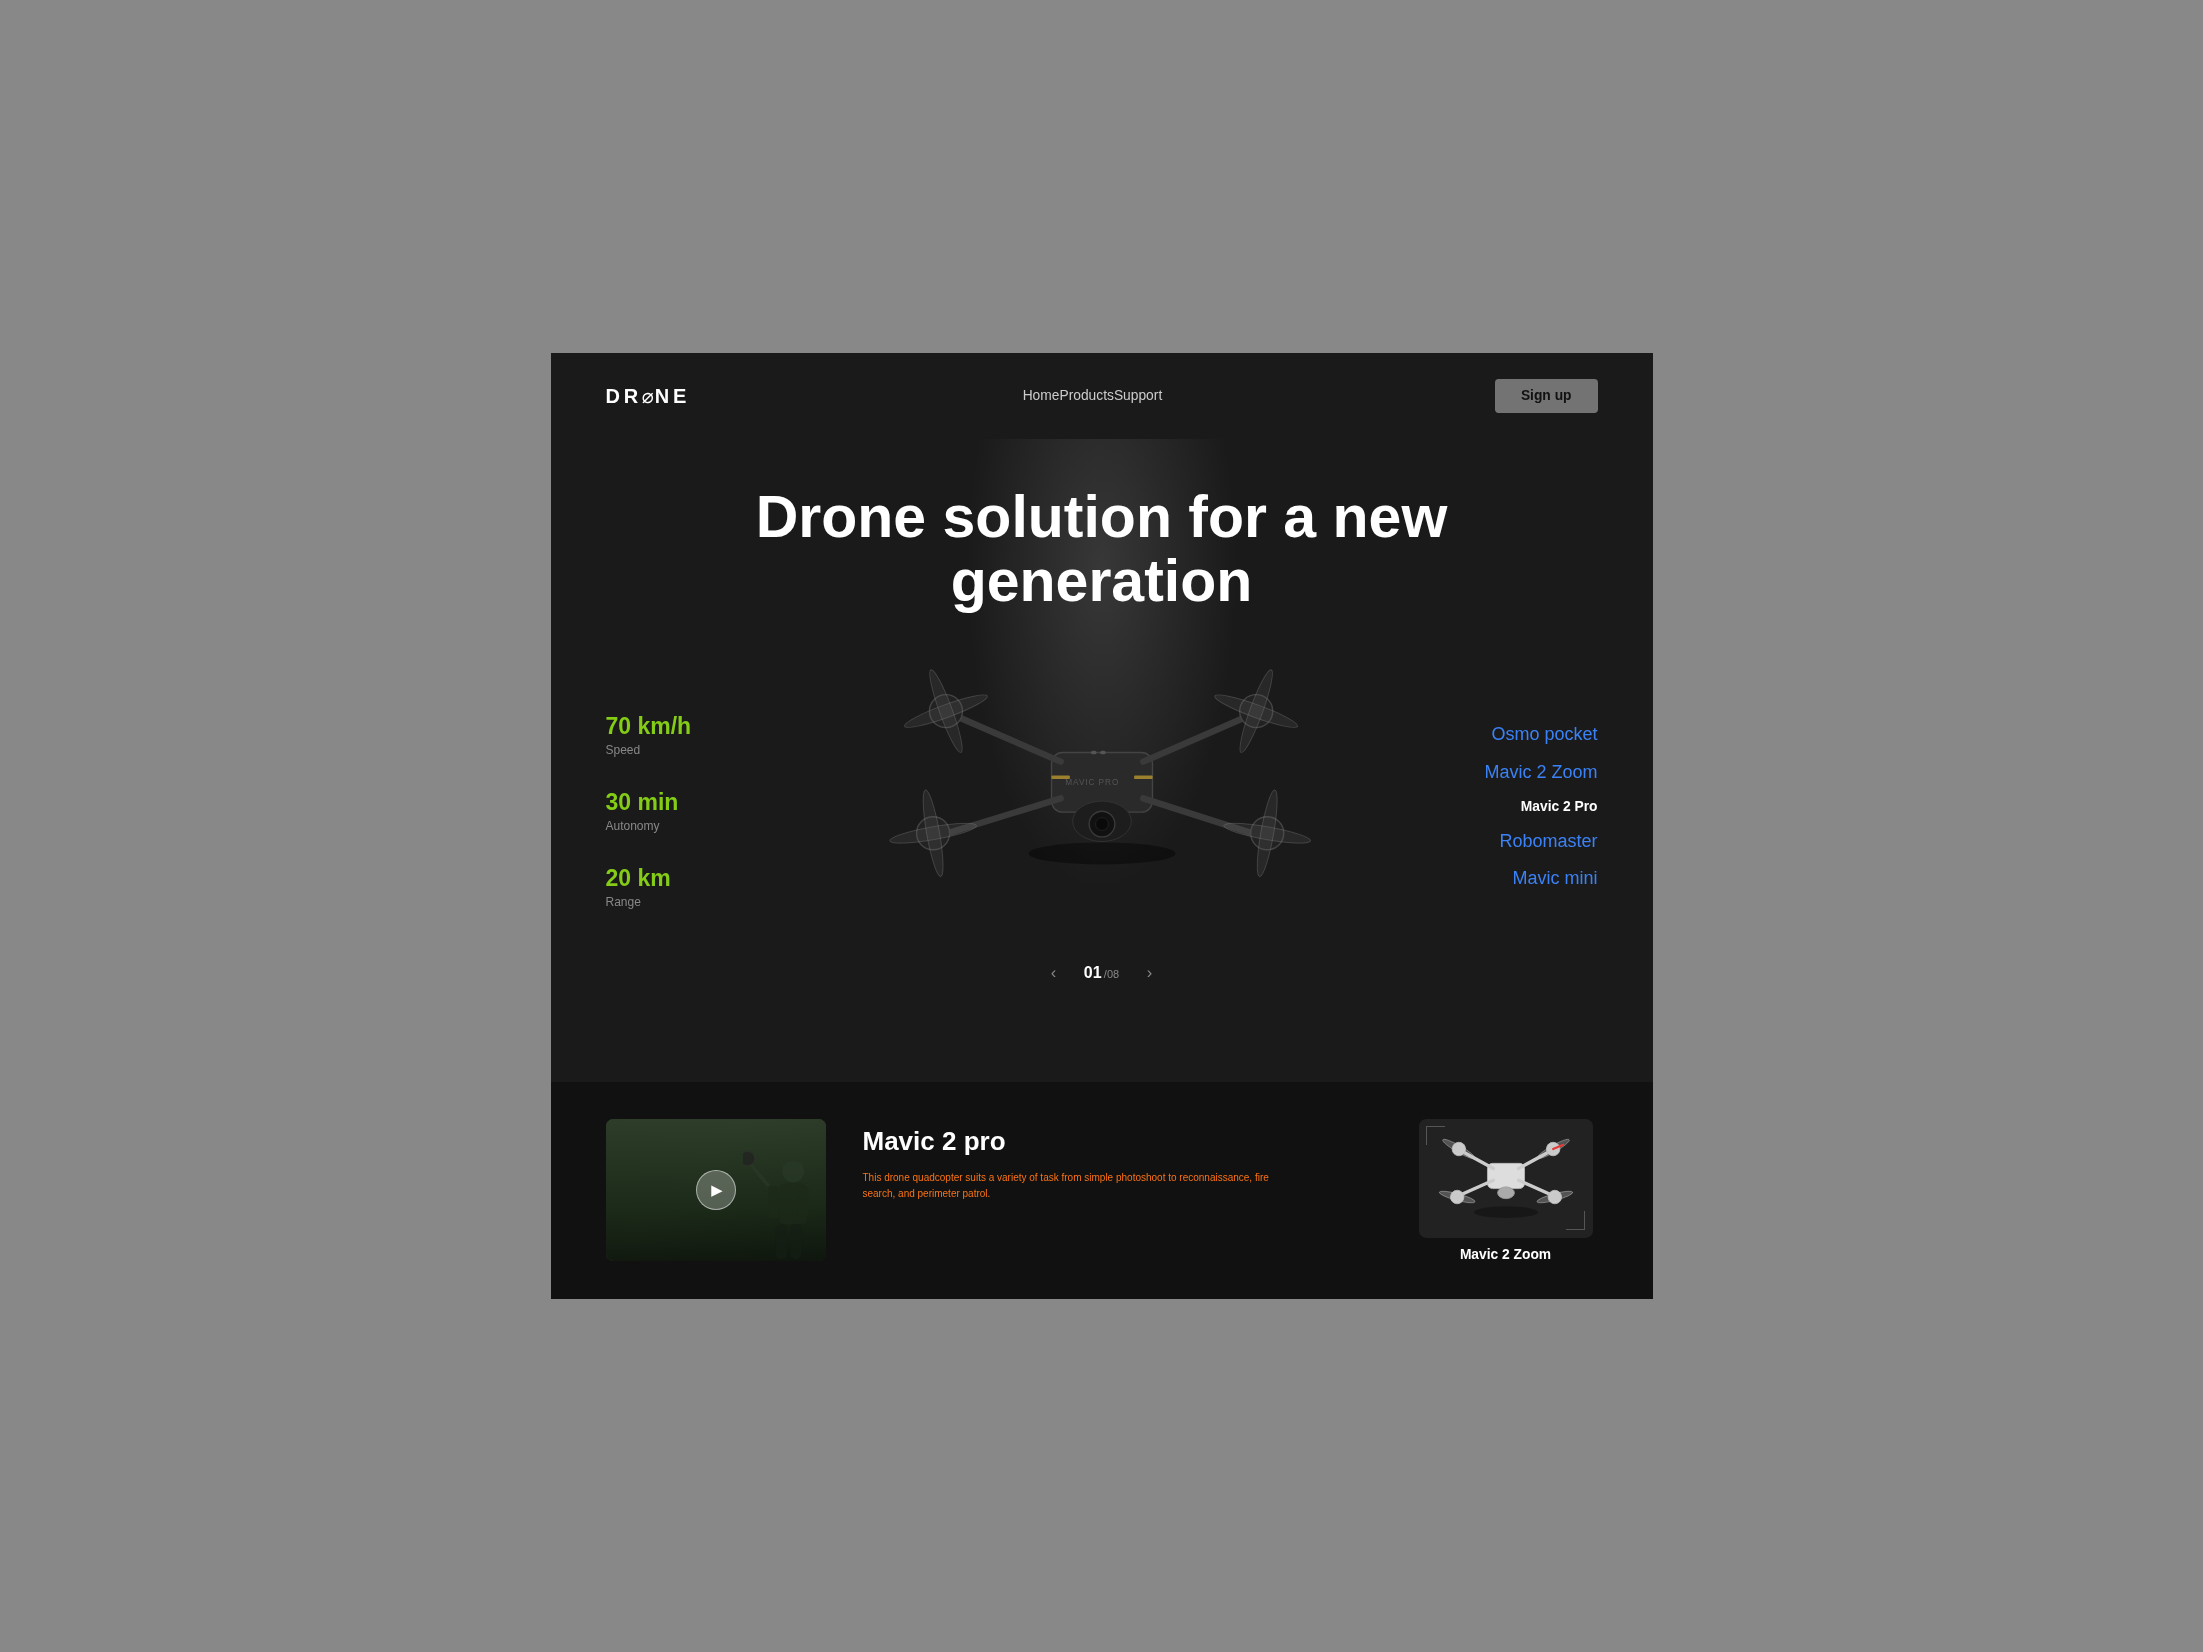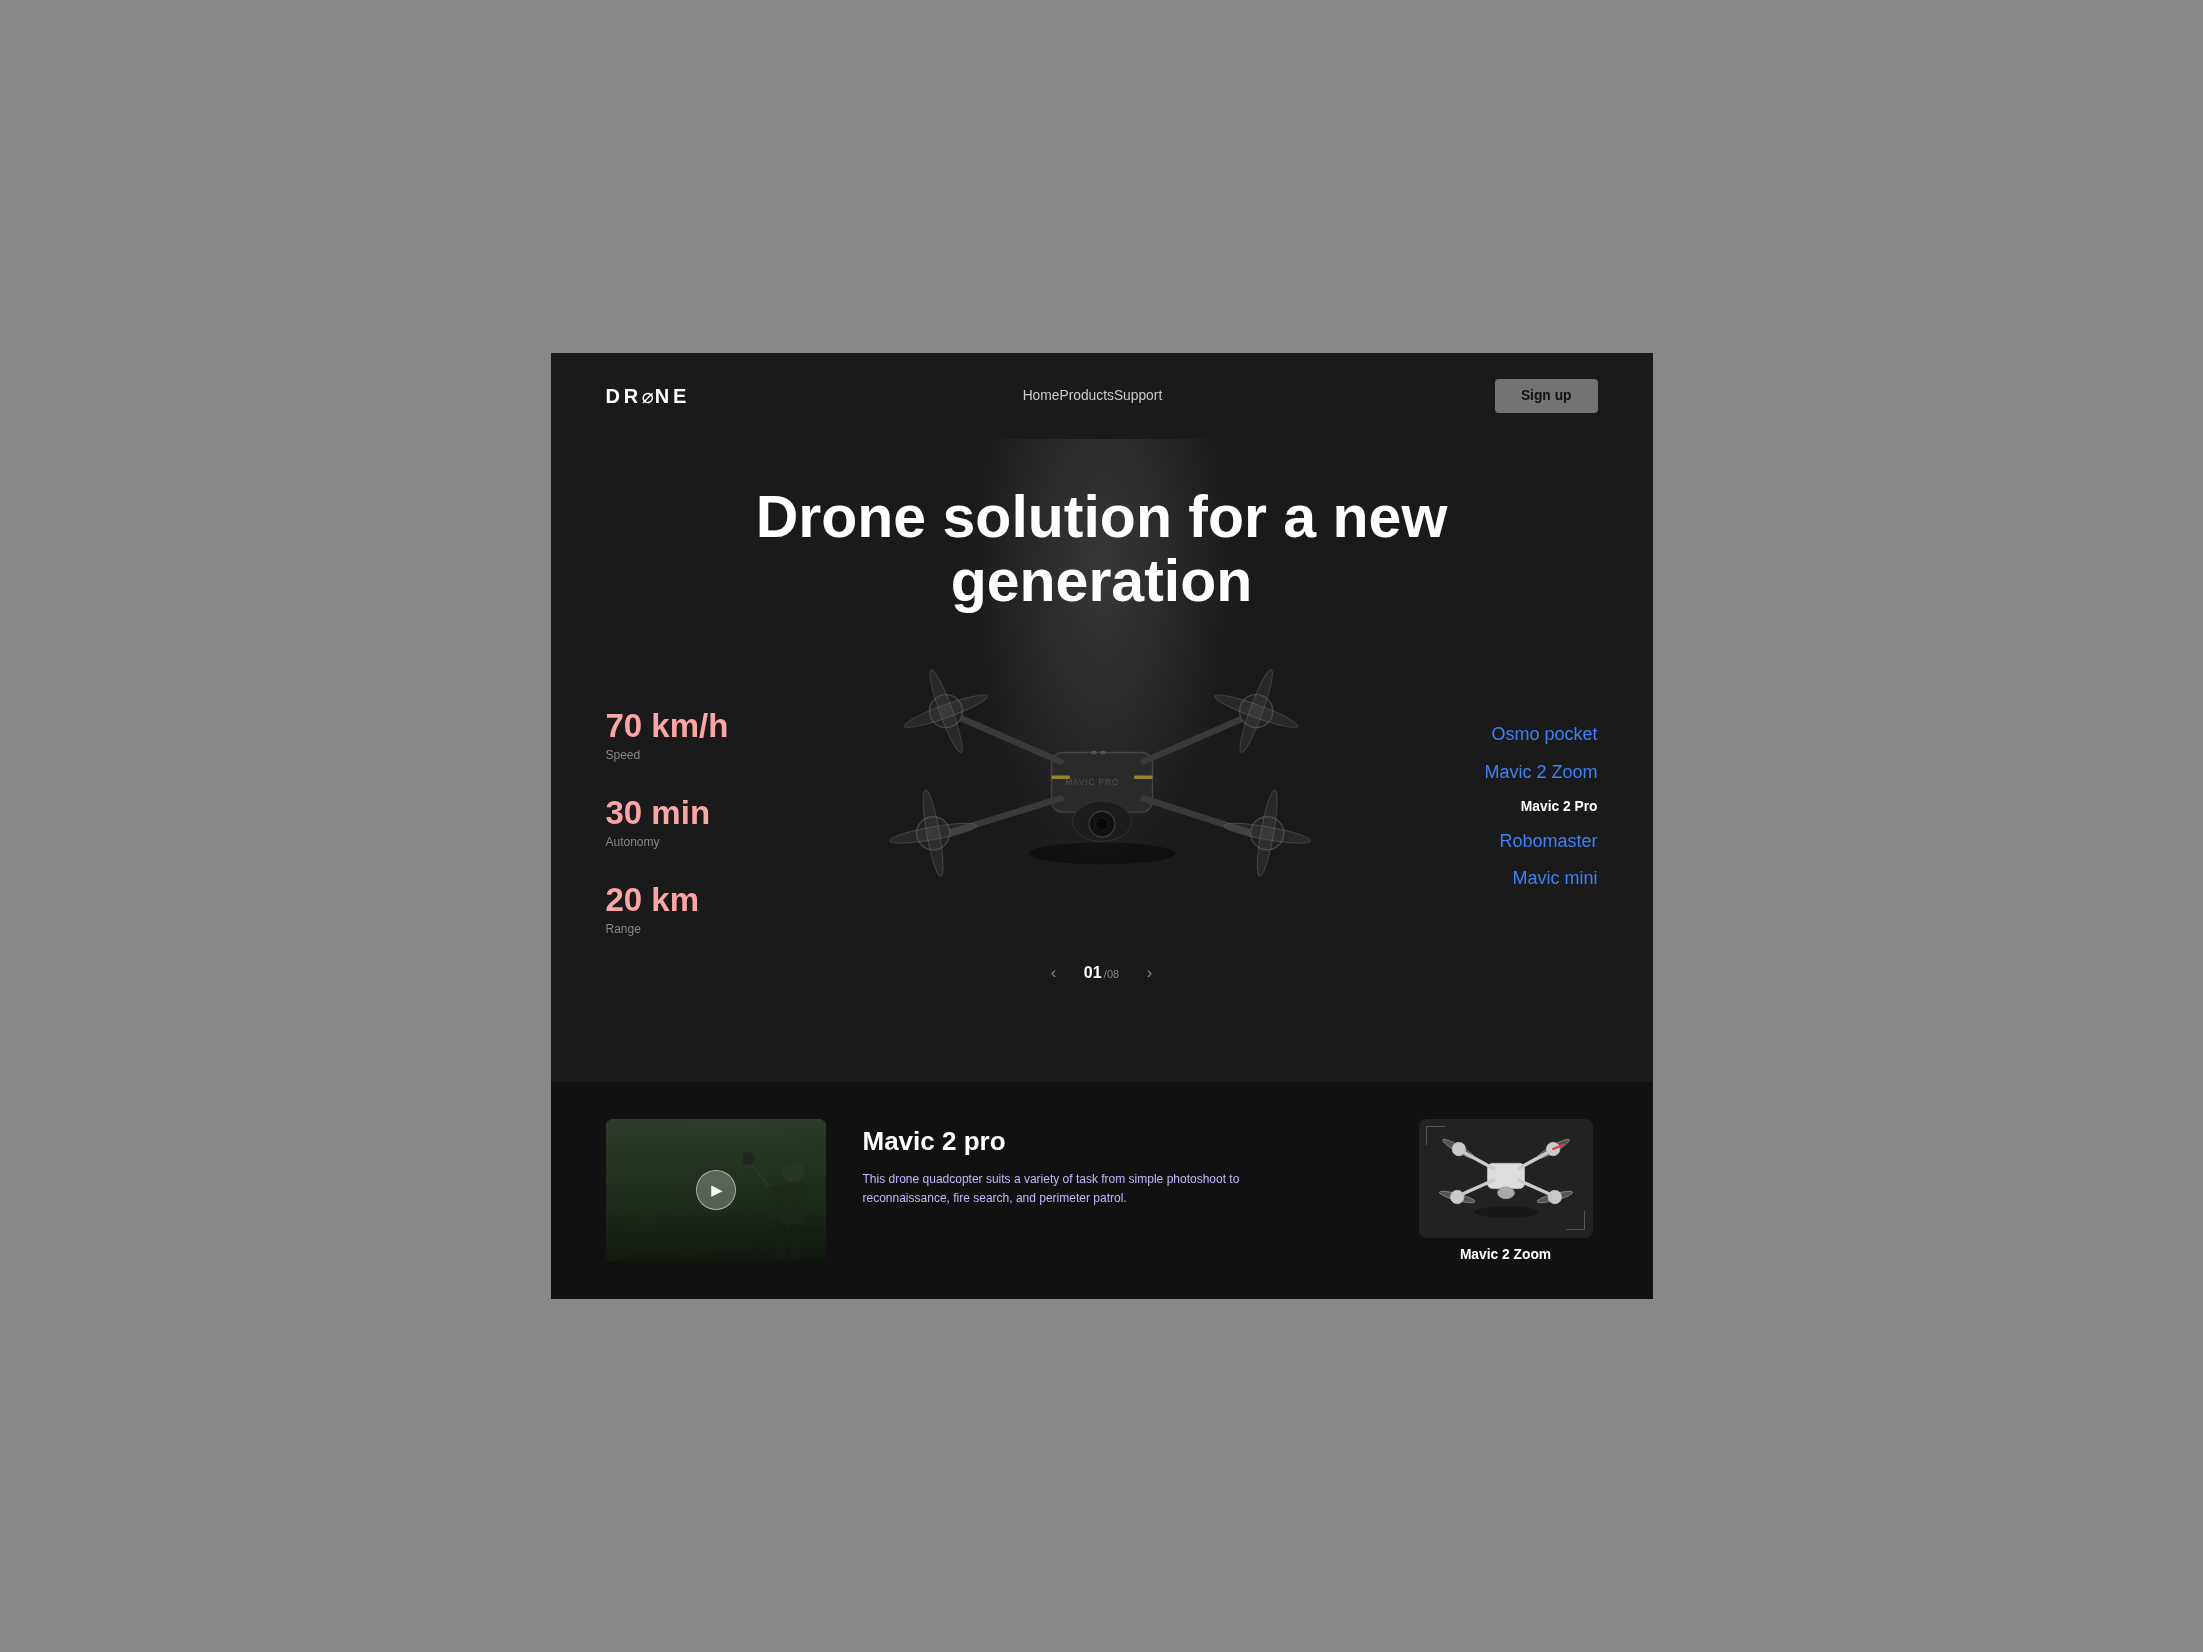--- a/index.html
+++ b/index.html
@@ -92,23 +92,23 @@
     
     .stats-left {
       position: absolute;
       left: 55px;
       top: 50%;
       transform: translateY(-20%);
       z-index: 5;
     }
     .stat-item { margin-bottom: 33px; }
     .stat-value {
-      font-size: 33px;
-      font-weight: 700;
-      color: #fca5a5;
+      font-size: 23px;
+      font-weight: 700;
+      color: #84cc16;
       line-height: 1.1;
     }
     .stat-label {
       font-size: 12px;
       color: #888;
       margin-top: 3.7px;
     }
 
     
     .product-list {
@@ -230,22 +230,22 @@
       flex: 1;
       padding-top: 7.3px;
     }
     .product-name {
       font-size: 26px;
       font-weight: 700;
       color: #fff;
       margin-bottom: 13px;
     }
     .product-desc {
-      font-size: 12px;
-      color: #c4b5fd;
+      font-size: 10px;
+      color: #f97316;
       line-height: 1.6;
       max-width: 441px;
     }
 
     
     .drone-zoom {
       width: 184px;
       flex-shrink: 0;
       position: relative;
       display: flex;

